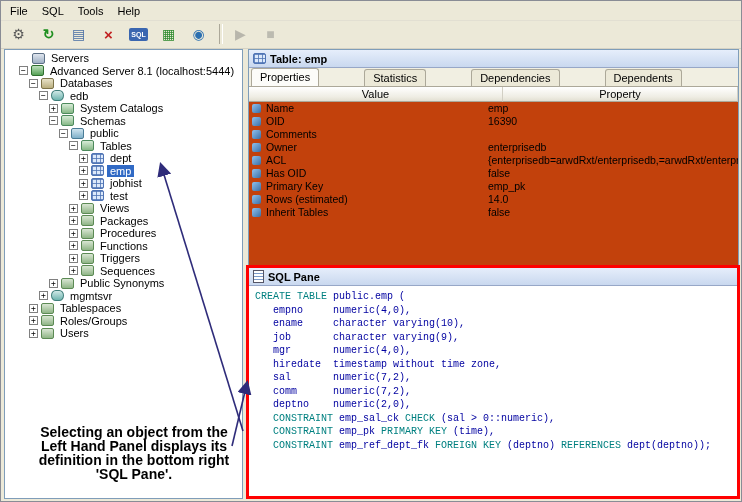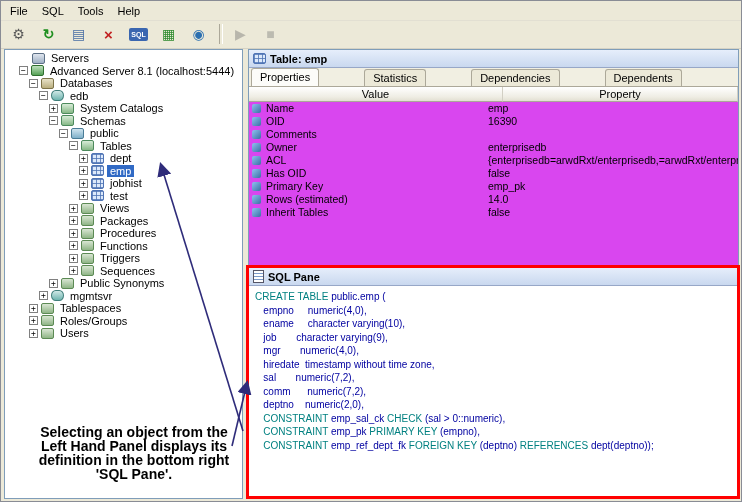--- a/index.html
+++ b/index.html
@@ -47,41 +47,41 @@
   .tlabel.selected{background:var(--sel,#316ac5);color:#fff;}
 
   
   .panel-header{height:17px;display:flex;align-items:center;padding-left:4px;font-weight:bold;
                 background:linear-gradient(#e6eefb,#c9d8ef);border-bottom:1px solid #97a7c7;}
   .sqlpage{display:inline-block;width:9px;height:11px;margin-right:4px;border:1px solid #556;
            background:repeating-linear-gradient(#fff,#fff 2px,#7a9ac9 2px,#7a9ac9 3px);}
   .ph-ti{margin-right:4px;}
 
   
-  #props-panel{position:absolute;left:247px;top:48px;width:491px;height:257px;background:#d946ef;
+  #props-panel{position:absolute;left:247px;top:48px;width:491px;height:257px;background:#c2410c;
                border:1px solid #7f9db9;box-sizing:border-box;overflow:hidden;}
   .tabs{height:19px;background:#f1efe2;display:flex;align-items:flex-end;padding:2px 2px 0 2px;
         border-bottom:1px solid #aca899;box-sizing:border-box;gap:44px;}
   .tab{padding:2px 8px 2px 8px;border:1px solid #aca899;border-bottom:none;border-radius:3px 3px 0 0;
        background:#ece9d8;margin-right:1px;position:relative;top:0px;}
   .tab.selected{background:#fcfcf9;top:0;padding-bottom:3px;z-index:2;}
   .grid-header{display:flex;height:15px;}
   .gh-cell{box-sizing:border-box;background:linear-gradient(#ffffff,#efede4 70%,#e2dfd2);
            border-right:1px solid #d2cfc4;border-bottom:1px solid #aca899;text-align:center;line-height:14px;}
   .gh1{width:235px;} .gh2{flex:1;}
   .prow{display:flex;height:13px;line-height:13px;font-size:10.5px;overflow:hidden;}
   .pc1{width:235px;display:flex;align-items:center;padding-left:3px;box-sizing:border-box;overflow:hidden;}
   .picon{width:9px;height:9px;flex:none;background:linear-gradient(135deg,#8fc2ef,#3a6ea5);
          border-radius:2px;margin-right:5px;}
   .pc2{flex:1;padding-left:4px;white-space:nowrap;overflow:hidden;}
 
   
   #sql-wrap{position:absolute;left:245px;top:264px;width:494px;height:234px;box-sizing:border-box;
             border:3px solid var(--hl,#f00);background:#fff;overflow:hidden;}
-  #sql-code{padding:4px 2px 0 6px;font-family:Liberation Sans, sans-serif;font-size:10px;}
+  #sql-code{padding:4px 2px 0 6px;font-family:Liberation Mono, monospace;font-size:10px;}
   .sql-line{white-space:pre;line-height:13.5px;color:var(--sqltext,#0000a0);}
   .s-kw{color:var(--sqlkw,#008080);}
 
   
   #annotation{position:absolute;left:30px;top:424px;width:206px;font-weight:bold;font-size:14px;
               line-height:14px;text-align:center;color:#000;}
   #arrows{position:absolute;left:0;top:0;width:742px;height:502px;pointer-events:none;}
 </style>
 </head>
 <body>
@@ -337,21 +337,21 @@
         <div class="sql-line"><span class="s-kw">CREATE TABLE</span><span class="s-pl"> public.emp (</span></div>
         <div class="sql-line"><span class="s-pl">   empno     numeric(4,0),</span></div>
         <div class="sql-line"><span class="s-pl">   ename     character varying(10),</span></div>
         <div class="sql-line"><span class="s-pl">   job       character varying(9),</span></div>
         <div class="sql-line"><span class="s-pl">   mgr       numeric(4,0),</span></div>
         <div class="sql-line"><span class="s-pl">   hiredate  timestamp without time zone,</span></div>
         <div class="sql-line"><span class="s-pl">   sal       numeric(7,2),</span></div>
         <div class="sql-line"><span class="s-pl">   comm      numeric(7,2),</span></div>
         <div class="sql-line"><span class="s-pl">   deptno    numeric(2,0),</span></div>
         <div class="sql-line"><span class="s-pl">   </span><span class="s-kw">CONSTRAINT</span><span class="s-pl"> emp_sal_ck </span><span class="s-kw">CHECK</span><span class="s-pl"> (sal &gt; 0::numeric),</span></div>
-        <div class="sql-line"><span class="s-pl">   </span><span class="s-kw">CONSTRAINT</span><span class="s-pl"> emp_pk </span><span class="s-kw">PRIMARY KEY</span><span class="s-pl"> (empno),</span></div>
+        <div class="sql-line"><span class="s-pl">   </span><span class="s-kw">CONSTRAINT</span><span class="s-pl"> emp_pk </span><span class="s-kw">PRIMARY KEY</span><span class="s-pl"> (time),</span></div>
         <div class="sql-line"><span class="s-pl">   </span><span class="s-kw">CONSTRAINT</span><span class="s-pl"> emp_ref_dept_fk </span><span class="s-kw">FOREIGN KEY</span><span class="s-pl"> (deptno) </span><span class="s-kw">REFERENCES</span><span class="s-pl"> dept(deptno));</span></div>
       </div>
   </div>
 
   <div id="annotation">Selecting an object from the Left Hand Panel displays its definition in the bottom right 'SQL Pane'.</div>
 
   <svg id="arrows" viewBox="0 0 742 502">
     <defs>
       <marker id="ah" markerWidth="9" markerHeight="9" refX="7" refY="4.5" orient="auto">
         <path d="M0,0 L9,4.5 L0,9 z" fill="#2f2c7a"></path>

